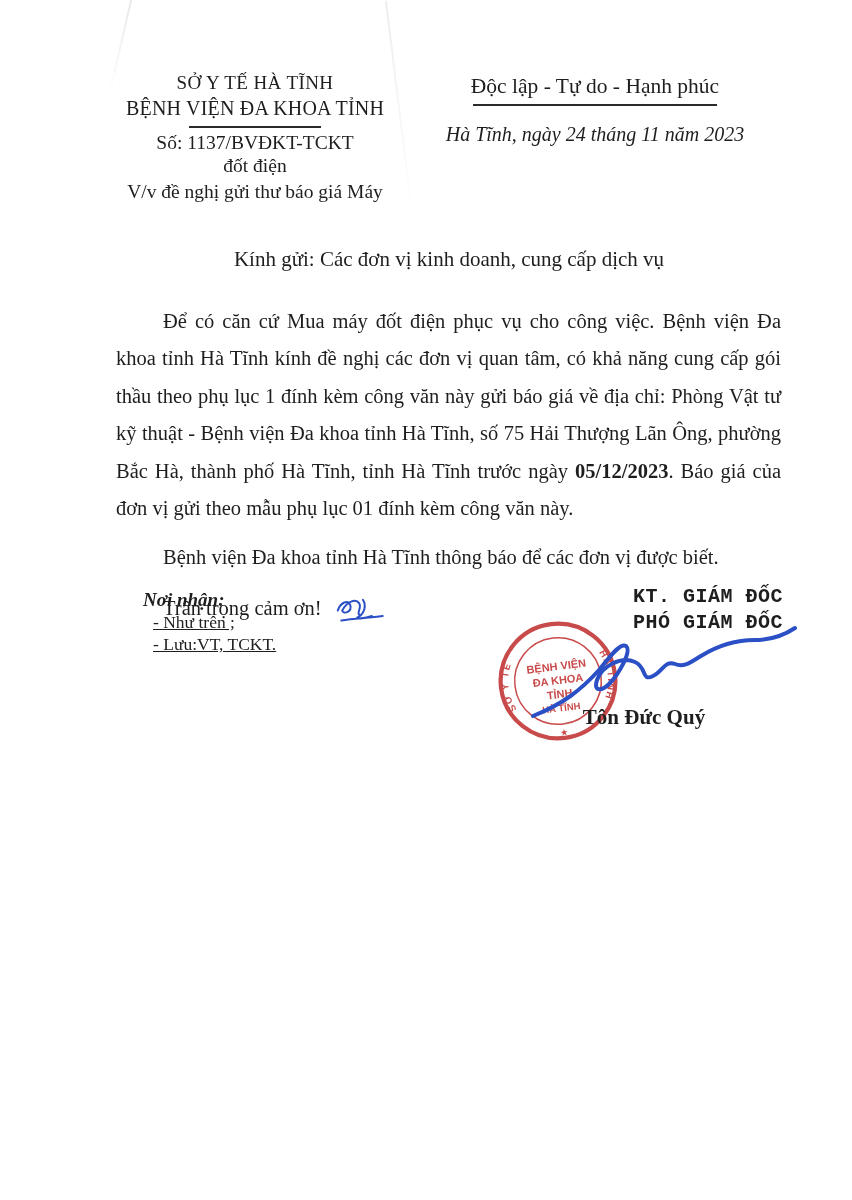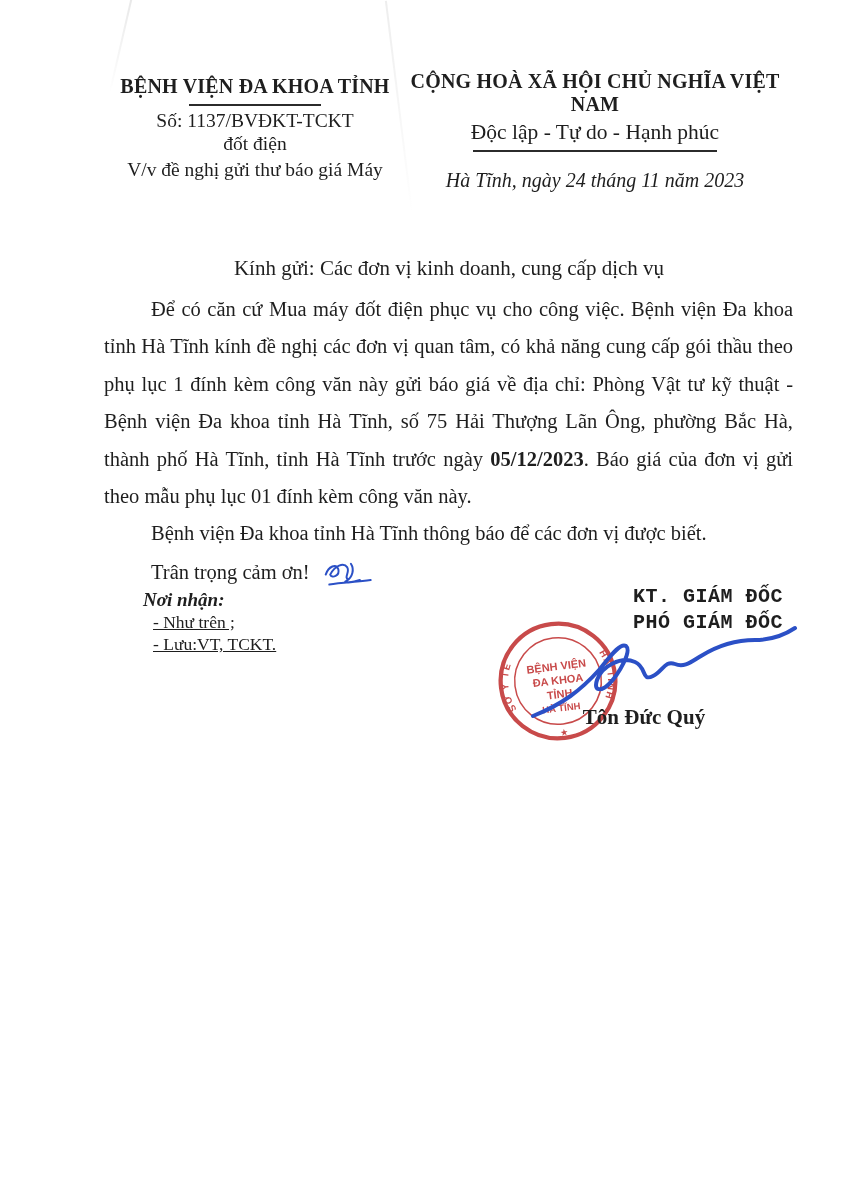--- a/index.html
+++ b/index.html
@@ -13,37 +13,37 @@
   
   .crease1 { position:absolute; left:120px; top:-6px; width:2px; height:100px;
     background:linear-gradient(rgba(60,60,60,.12), rgba(60,60,60,0));
     transform:rotate(13deg); }
   .crease2 { position:absolute; left:398px; top:0; width:1.5px; height:215px;
     background:linear-gradient(rgba(60,60,60,.09), rgba(60,60,60,0));
     transform:rotate(-7deg); }
 
   .header-left { position:absolute; left:100px; top:72px; width:310px; text-align:center; }
   .hl1 { font-size:19px; letter-spacing:.4px; }
-  .hl2 { font-size:20px; font-weight:bold; margin-top:3px; letter-spacing:.2px; }
+  .hl2 { font-size:20px; font-weight:normal; margin-top:3px; letter-spacing:.2px; }
   .hl-rule { width:132px; height:0; border-top:2px solid #2b2b2b; margin:6px auto 0; }
   .doc-number { font-size:19.5px; margin-top:4px; }
   .doc-subject { font-size:19.5px; line-height:24px; margin-top:2px; }
 
   .header-right { position:absolute; left:395px; top:70px; width:400px; text-align:center; }
   .hr1 { font-size:20px; font-weight:bold; letter-spacing:.2px; }
   .hr2 { font-size:21.5px; font-weight:normal; margin-top:4px; }
   .hr-rule { width:244px; height:0; border-top:2px solid #2b2b2b; margin:5px auto 0; }
   .dateline { font-size:20px; font-style:italic; margin-top:17px; }
 
-  .salutation { position:absolute; left:104px; top:256px; width:690px;
+  .salutation { position:absolute; left:104px; top:247px; width:690px;
     text-align:center; font-size:21px; }
 
   .body-text { position:absolute; left:104px; top:291px; width:689px;
     font-size:20.5px; line-height:37.4px; text-align:justify; }
-  .body-text p { margin:0; text-indent:47px; }
+  .body-text p { margin:12px; text-indent:47px; }
   .bold { font-weight:bold; }
   .thanks-row { white-space:nowrap; }
   .initials-svg { vertical-align:-10px; margin-left:8px; }
 
   .recipients { position:absolute; left:143px; top:589px; }
   .rec-title { font-weight:bold; font-style:italic; font-size:19px; }
   .rec-item { font-size:17.5px; line-height:22px; margin-left:10px;text-decoration:underline; }
 
   .sig-block { position:absolute; left:498px; top:585px; width:285px;
     text-align:right; z-index:1;font-family:Liberation Mono, monospace; }
@@ -59,29 +59,29 @@
 </style>
 </head>
 <body>
 
 <div class="page">
 
   <div class="crease1"></div>
   <div class="crease2"></div>
 
   <div class="header-left">
+    <div class="hl1">SỞ Y TẾ HÀ TĨNH</div>
     <div class="hl2">BỆNH VIỆN ĐA KHOA TỈNH</div>
     <div class="hl-rule"></div>
     <div class="doc-number">Số: 1137/BVĐKT-TCKT</div>
     <div class="doc-subject" style="margin-top:0">đốt điện</div>
     <div class="doc-subject">V/v đề nghị gửi thư báo giá Máy</div>
   </div>
 
   <div class="header-right">
-    <div class="hr1">CỘNG HOÀ XÃ HỘI CHỦ NGHĨA VIỆT NAM</div>
     <div class="hr2">Độc lập - Tự do - Hạnh phúc</div>
     <div class="hr-rule"></div>
     <div class="dateline">Hà Tĩnh, ngày 24 tháng 11 năm 2023</div>
   </div>
 
   <div class="salutation">Kính gửi: Các đơn vị kinh doanh, cung cấp dịch vụ</div>
 
   <div class="body-text">
     <p><span>Để có căn cứ Mua máy đốt điện phục vụ cho công việc. Bệnh viện Đa khoa tỉnh Hà Tĩnh kính đề nghị các đơn vị quan tâm, có khả năng cung cấp gói thầu theo phụ lục 1 đính kèm công văn này gửi báo giá về địa chỉ: Phòng Vật tư kỹ thuật - Bệnh viện Đa khoa tỉnh Hà Tĩnh, số 75 Hải Thượng Lãn Ông, phường Bắc Hà, thành phố Hà Tĩnh, tỉnh Hà Tĩnh trước ngày </span><span class="bold">05/12/2023</span><span>. Báo giá của đơn vị gửi theo mẫu phụ lục 01 đính kèm công văn này.</span></p>
     <p>Bệnh viện Đa khoa tỉnh Hà Tĩnh thông báo để các đơn vị được biết.</p>

